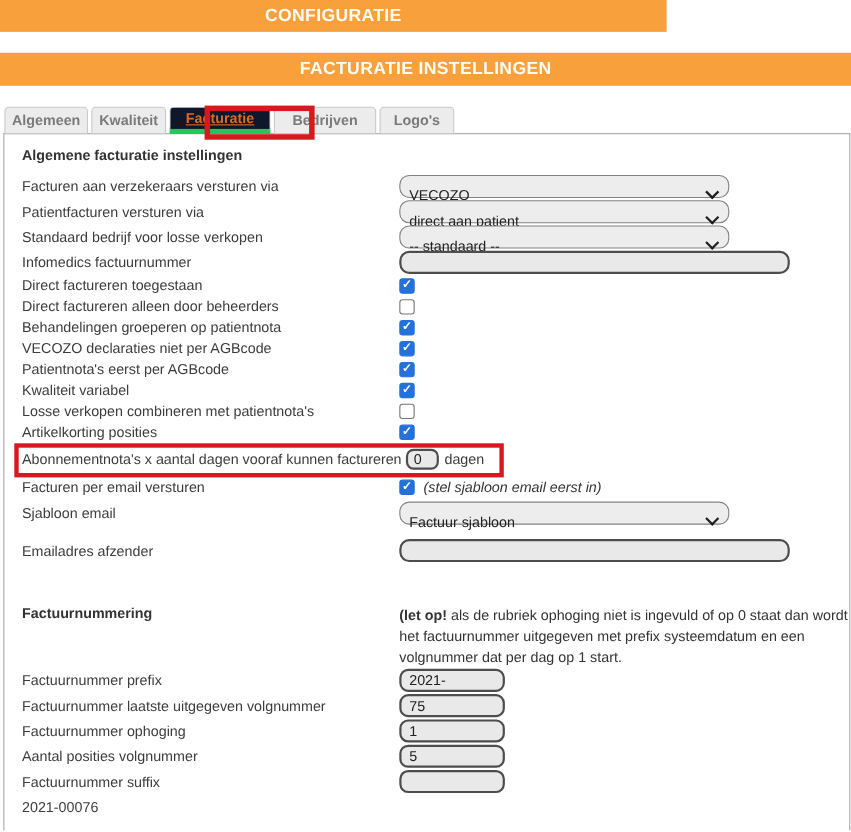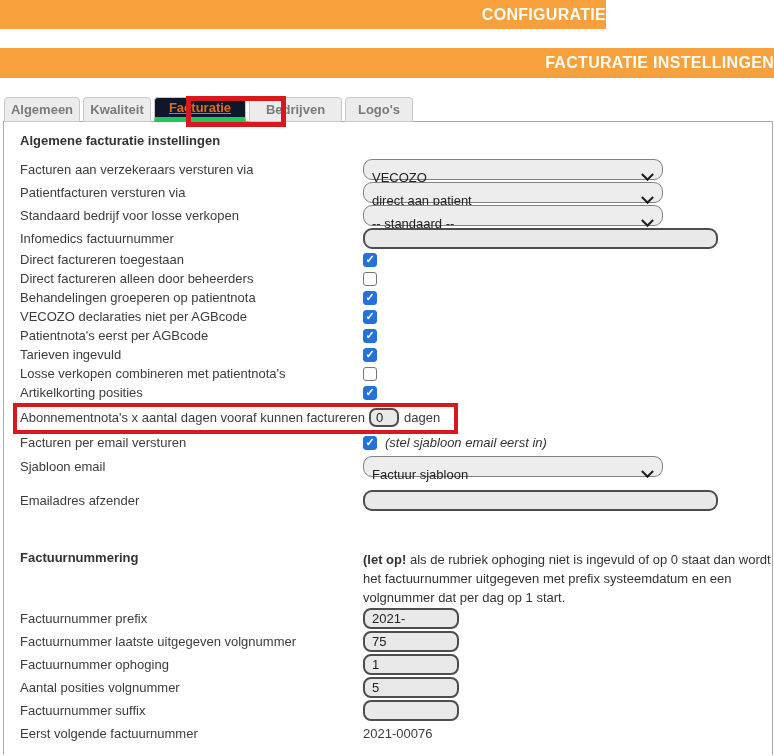--- a/index.html
+++ b/index.html
@@ -4,21 +4,21 @@
 <style>
   html,body{margin:0;padding:0;}
   body{
     width:774px;height:756px;overflow:hidden;position:relative;
     background:#ffffff;
     font-family:"Liberation Sans",sans-serif;
     font-size:13px;color:#3c3c3c;
   }
   
   .bar{background:#f8a13c;color:#fdfcf4;font-weight:bold;
-       display:flex;align-items:center;justify-content:flex-end;
+       display:flex;align-items:center;justify-content:center;
        font-size:16px;letter-spacing:.3px;}
   .bar1{height:29px;width:606px;}
   .gap1{height:19px;}
   .bar2{height:30px;width:774px;}
   
   .tabbar{margin-top:19px;height:25px;padding-left:4px;display:flex;
           position:relative;z-index:2;margin-bottom:-1px;}
   .tab{box-sizing:border-box;height:25px;margin-right:3px;
        display:flex;align-items:center;justify-content:center;
        background:#ececec;border:1px solid #c9c9c9;border-bottom:1px solid #c9c9c9;
@@ -146,21 +146,21 @@
   </div>
   <div class="row cbrow">
     <span class="lbl">VECOZO declaraties niet per AGBcode</span>
     <span class="cb checked"></span>
   </div>
   <div class="row cbrow">
     <span class="lbl">Patientnota's eerst per AGBcode</span>
     <span class="cb checked"></span>
   </div>
   <div class="row cbrow">
-    <span class="lbl">Tarieven ingevuld</span>
+    <span class="lbl">Kwaliteit variabel</span>
     <span class="cb checked"></span>
   </div>
   <div class="row cbrow">
     <span class="lbl">Losse verkopen combineren met patientnota's</span>
     <span class="cb"></span>
   </div>
   <div class="row cbrow">
     <span class="lbl">Artikelkorting posities</span>
     <span class="cb checked"></span>
   </div>
@@ -209,20 +209,19 @@
   </div>
   <div class="row">
     <span class="lbl">Aantal posities volgnummer</span>
     <input class="txt small" type="text" value="5" style="">
   </div>
   <div class="row">
     <span class="lbl">Factuurnummer suffix</span>
     <input class="txt small" type="text" value="" style="">
   </div>
   <div class="row">
-    <span class="lbl">Eerst volgende factuurnummer</span>
     <span class="staticval">2021-00076</span>
   </div>
 
 </div>
 
 <div class="anno anno-tab"></div>
 <div class="anno anno-row"></div>
 
 </body></html>

